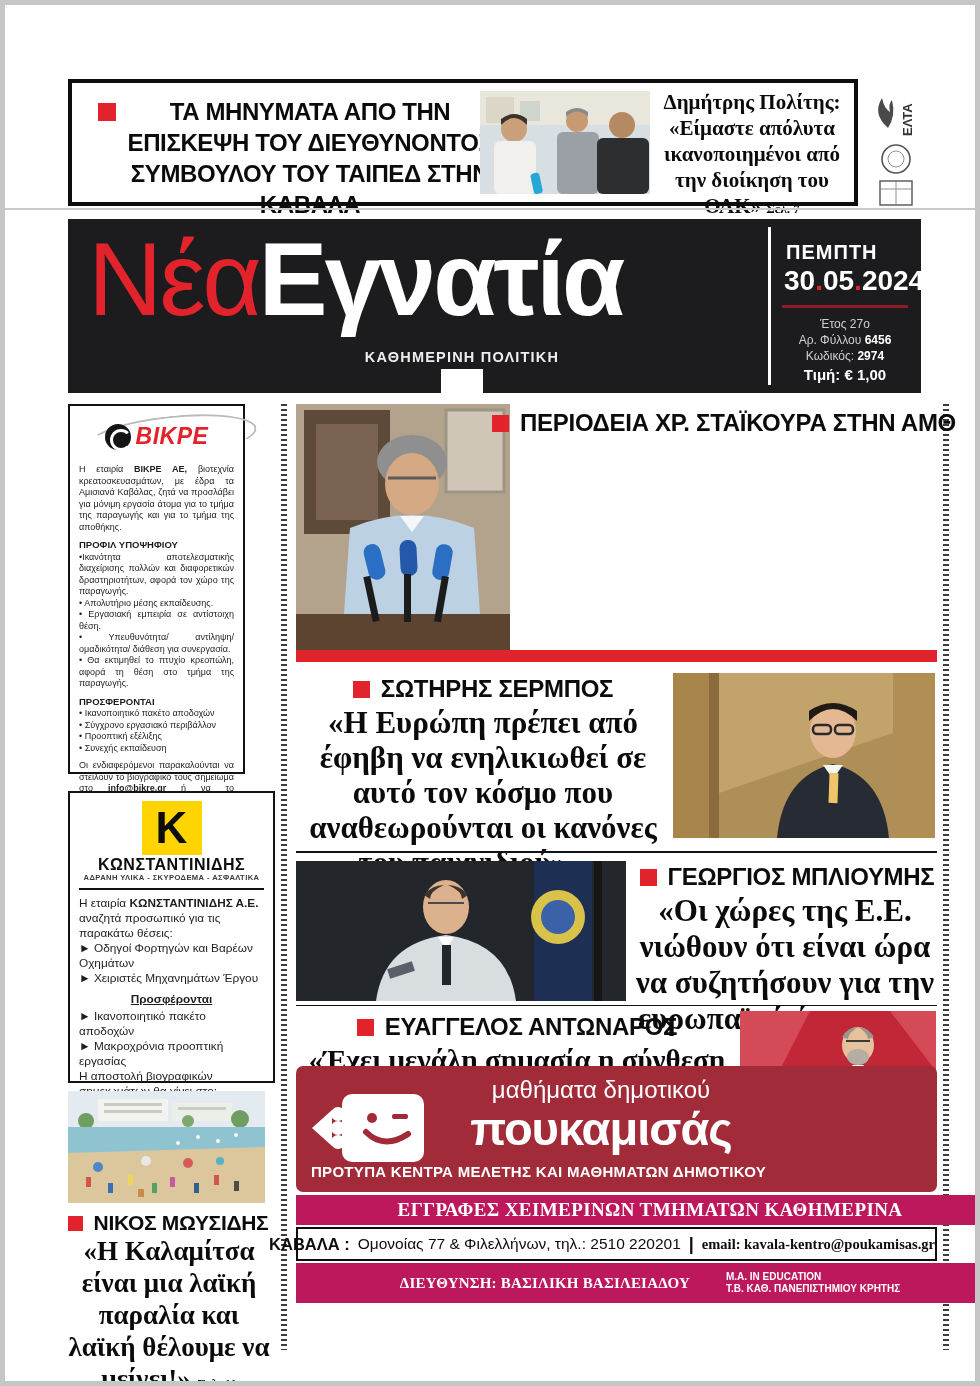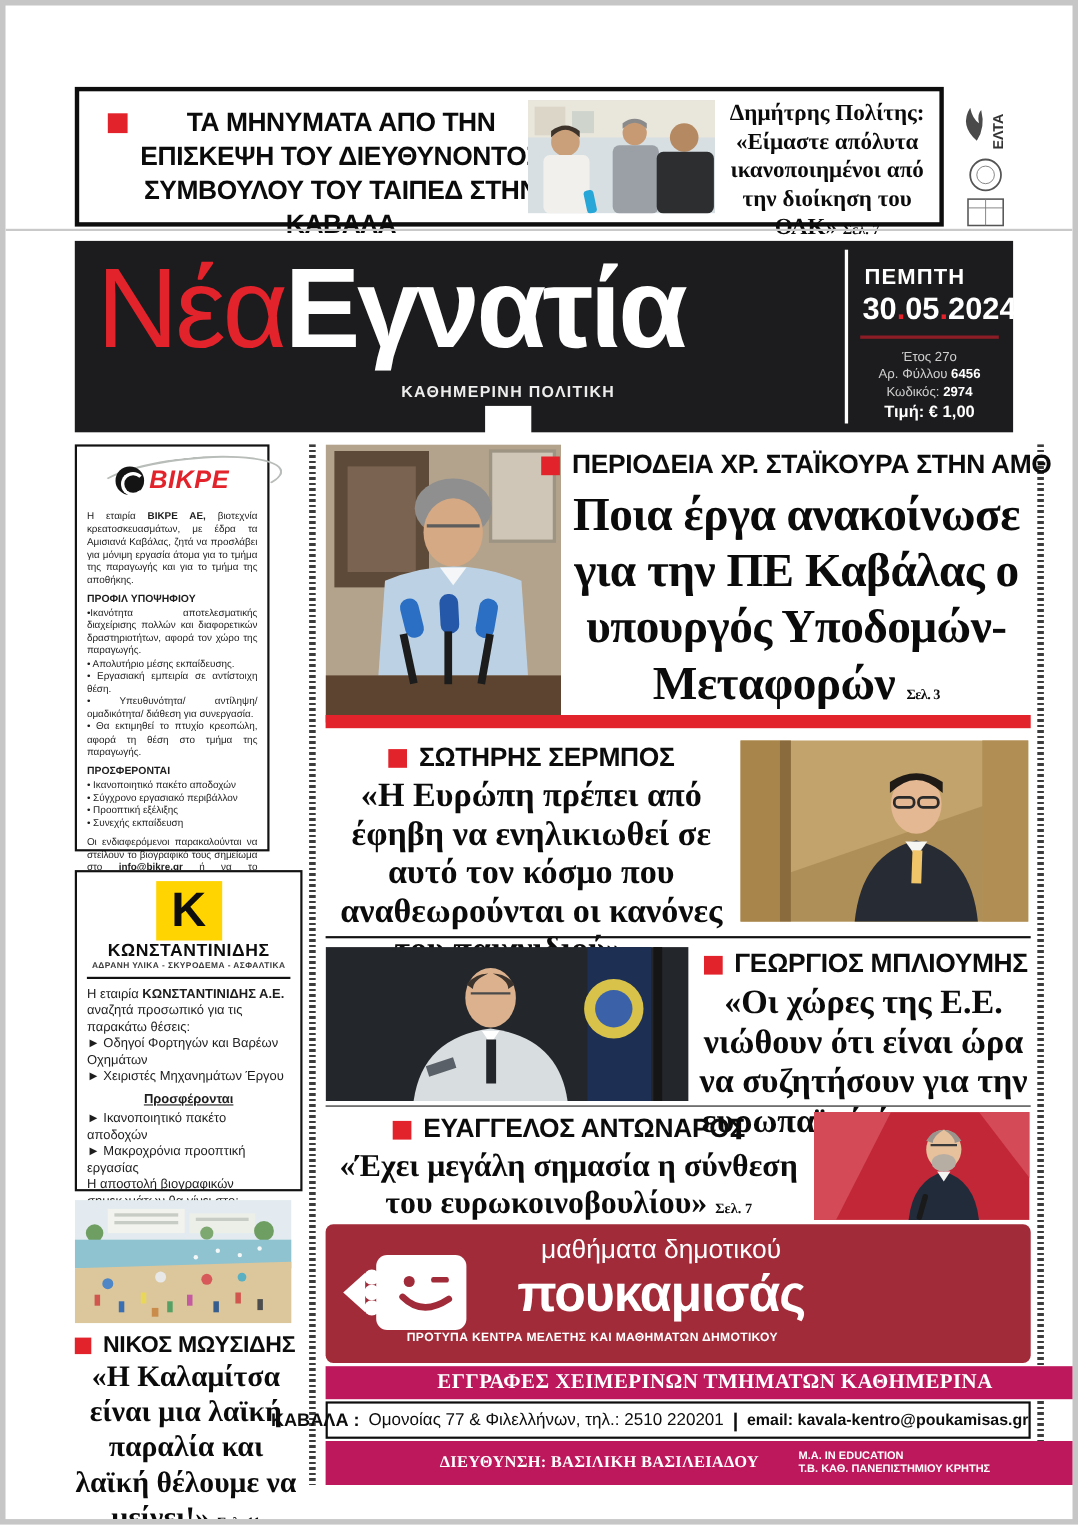--- a/index.html
+++ b/index.html
@@ -68,30 +68,30 @@
   .k-body{font-size:11.8px;line-height:15px;text-align:left;}
   .k-offers{font-weight:700;text-decoration:underline;text-align:center;margin:6px 0 2px 0;}
 
   
   .photo{display:block;}
 
   
   .pk-maroon{width:641px;height:126px;background:var(--maroon);border-radius:7px;position:relative;color:#fff;}
   .pk-tag{position:absolute;left:140px;top:10px;width:330px;text-align:center;font-size:24px;font-weight:500;}
   .pk-brand{position:absolute;left:140px;top:38px;width:330px;text-align:center;font-size:47px;font-weight:800;letter-spacing:-1px;line-height:50px;}
-  .pk-sub{position:absolute;left:0px;top:97px;width:485px;text-align:center;font-size:11px;font-weight:700;letter-spacing:0.3px;}
+  .pk-sub{position:absolute;left:0px;top:97px;width:485px;text-align:center;font-size:15px;font-weight:700;letter-spacing:0.3px;}
   .pk-years{position:absolute;left:482px;top:9px;width:150px;text-align:center;font-size:19px;line-height:21.5px;font-weight:400;letter-spacing:0.5px;}
   .pk-years b{font-weight:800;}
   .pk-bar{width:708px;color:#fff;background:#be185d;display:flex;align-items:center;justify-content:center;}
   .pk-enroll{height:30px;margin-top:3px;font-family:"Liberation Serif",serif;font-weight:700;font-size:19px;letter-spacing:0.4px;}
   .pk-white{width:641px;height:34px;margin-top:2px;border:2px solid #0d0d0d;background:#fff;color:#0d0d0d;display:flex;align-items:center;justify-content:flex-end;gap:8px;white-space:nowrap;}
   .pk-city{font-weight:800;font-size:16.5px;}
   .pk-addr{font-size:15.5px;}
   .pk-pipe{font-weight:800;font-size:18px;}
-  .pk-email{font-family:Liberation Sans, sans-serif;font-weight:700;font-size:14.5px;}
+  .pk-email{font-family:Liberation Serif, serif;font-weight:700;font-size:14.5px;}
   .pk-dir{height:40px;margin-top:2px;gap:14px;}
   .pk-dirname{font-family:"Liberation Serif",serif;font-weight:700;font-size:15px;letter-spacing:0.2px;}
   .pk-cred{font-size:10px;font-weight:700;line-height:12px;text-align:left;margin-left:22px;}
 </style>
 </head>
 <body>
 
 <div class="page">
 
   <div class="abs banner">
@@ -259,23 +259,20 @@
       <rect x="138" y="140" width="17" height="36" rx="8" fill="#2b6fc4" transform="rotate(10 146 158)"></rect>
       <rect x="72" y="172" width="7" height="46" fill="#1c1c1c" transform="rotate(-12 75 195)"></rect>
       <rect x="108" y="170" width="7" height="48" fill="#1c1c1c"></rect>
       <rect x="142" y="172" width="7" height="46" fill="#1c1c1c" transform="rotate(10 145 195)"></rect>
     </g>
   </svg>
   <div class="abs kick" style="left:512px;top:404px;width:414px;">
     <span class="sq"></span>
     <span>ΠΕΡΙΟΔΕΙΑ ΧΡ. ΣΤΑΪΚΟΥΡΑ ΣΤΗΝ ΑΜΘ</span>
   </div>
-  <div class="abs hl" style="left:512px;top:438px;width:414px;font-size:43px;line-height:51px;letter-spacing:-0.5px;">
-    <span>Ποια έργα ανακοίνωσε για την ΠΕ Καβάλας ο υπουργός Υποδομών-Μεταφορών</span> <span class="pref">Σελ. 3</span>
-  </div>
 
   <div class="abs redbar" style="left:291px;top:645px;width:641px;"></div>
 
   <div class="abs kick" style="left:300px;top:670px;width:356px;">
     <span class="sq"></span>
     <span>ΣΩΤΗΡΗΣ ΣΕΡΜΠΟΣ</span>
   </div>
   <div class="abs hl" style="left:292px;top:700px;width:372px;font-size:31px;line-height:35px;">
     <span>«Η Ευρώπη πρέπει από έφηβη να ενηλικιωθεί σε αυτό τον κόσμο που αναθεωρούνται οι κανόνες του παιχνιδιού»</span> <span class="pref">Σελ. 4</span>
   </div>
@@ -335,21 +332,21 @@
     <ellipse cx="118" cy="34" rx="16" ry="18" fill="#e7c09c"></ellipse>
     <path d="M102 26 q6 -10 16 -10 q-10 6 -10 12 z" fill="#9b948c"></path>
     <path d="M134 26 q-6 -10 -16 -10 q10 6 10 12 z" fill="#9b948c"></path>
     <line x1="106" y1="30" x2="130" y2="30" stroke="#3a3a3a" stroke-width="2"></line>
     <ellipse cx="118" cy="46" rx="11" ry="8" fill="#b6ada3"></ellipse>
     <path d="M86 98 q4 -36 32 -44 q28 8 32 44 z" fill="#222b3a"></path>
     <path d="M112 54 l6 9 l6 -9 z" fill="#f4f4f1"></path>
     <rect x="96" y="74" width="5" height="24" rx="2" fill="#1a1a1a" transform="rotate(16 98 86)"></rect>
   </svg>
 
-  <div class="abs" style="left:291px;top:1108px;width:641px;">
+  <div class="abs" style="left:291px;top:1061px;width:641px;">
     <div class="pk-maroon">
       <svg style="position:absolute;left:14px;top:22px;" width="118" height="80" viewBox="0 0 118 80">
         <polygon points="2,40 22,22 22,58" fill="#fff"></polygon>
         <circle cx="28" cy="26" r="7" fill="#fff"></circle>
           <circle cx="28" cy="40" r="7" fill="#fff"></circle>
           <circle cx="28" cy="54" r="7" fill="#fff"></circle>
         <rect x="32" y="6" width="82" height="68" rx="10" fill="#fff"></rect>
         <circle cx="62" cy="30" r="5" fill="#a12b39"></circle>
         <rect x="82" y="26" width="16" height="5" rx="2" fill="#a12b39"></rect>
         <path d="M56 44 q18 18 42 2" fill="none" stroke="#a12b39" stroke-width="6" stroke-linecap="round"></path>

